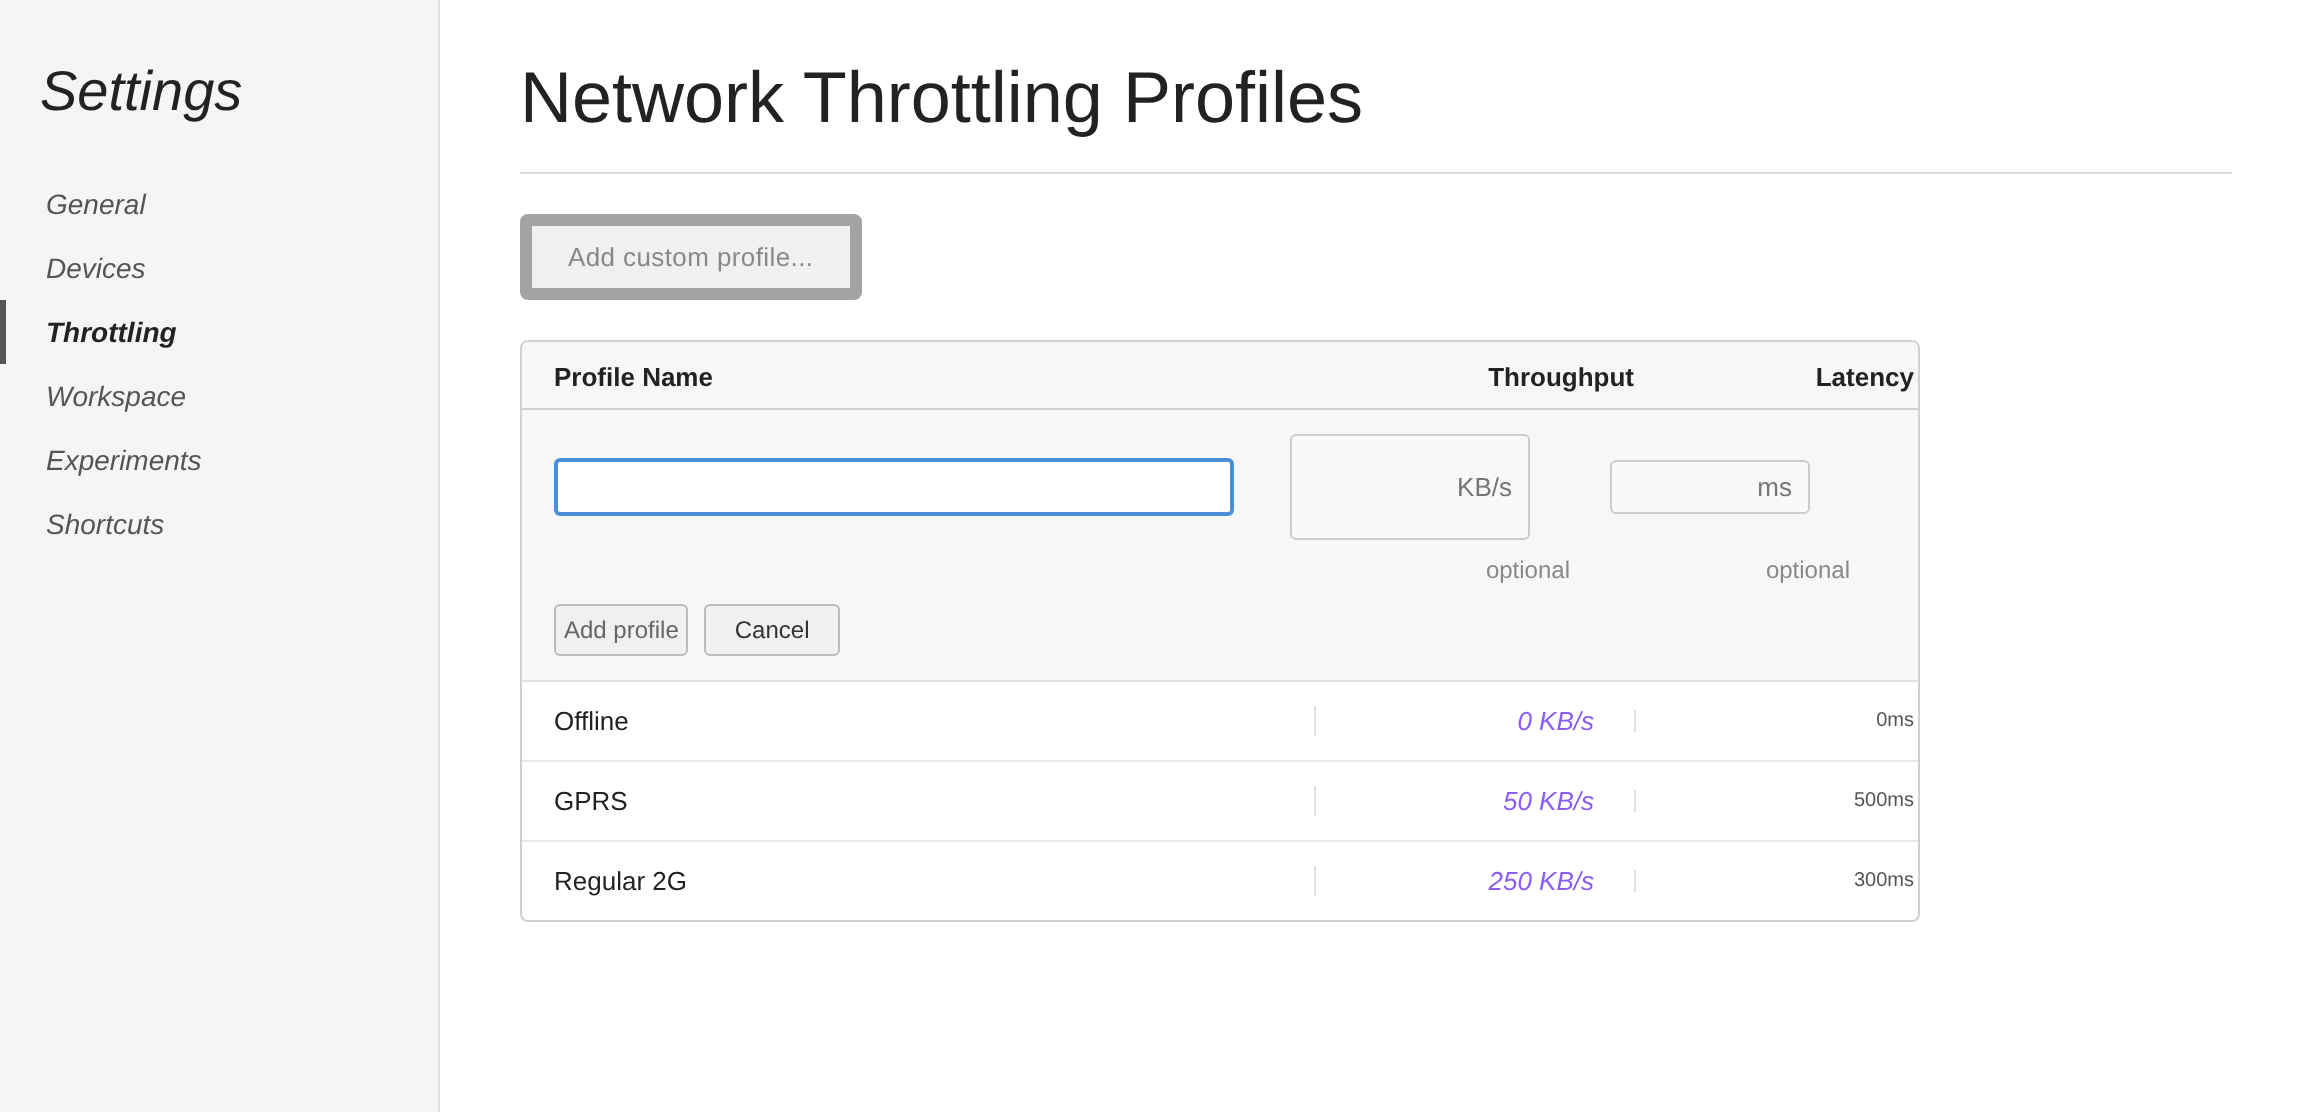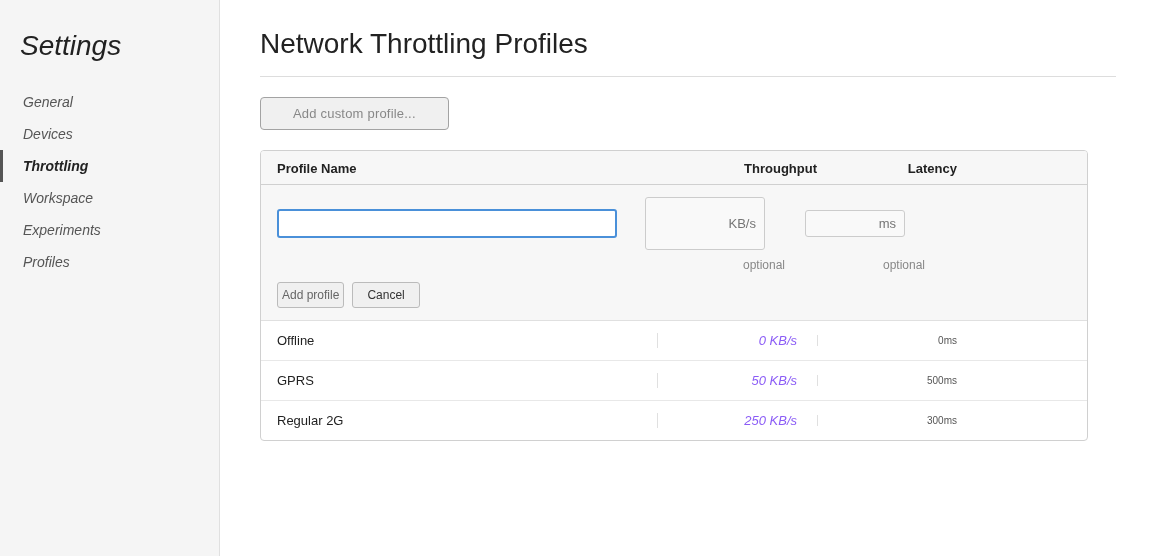--- a/index.html
+++ b/index.html
@@ -58,47 +58,47 @@
     }
 
     
     .main {
       flex: 1;
       padding: 28px 40px 20px 40px;
       overflow-y: auto;
     }
 
     .page-title {
-      font-size: 28px;
+      font-size: 36px;
       font-weight: 400;
       color: #222;
       margin-bottom: 16px;
     }
 
     .divider {
       border: none;
       border-top: 1px solid #ddd;
       margin-bottom: 20px;
     }
 
     .add-profile-btn {
       background: #f0f0f0;
-      border: 1px solid #a3a3a3;
+      border: 6px solid #a3a3a3;
       border-radius: 4px;
-      padding: 8px 32px;
+      padding: 8px 18px;
       font-size: 13px;
       color: #888;
       cursor: pointer;
       margin-bottom: 20px;
       letter-spacing: 0.2px;
     }
 
     
     .profiles-table {
-      width: 828px;
+      width: 700px;
       border: 1px solid #d0d0d0;
       border-radius: 4px;
       background: #fff;
       overflow: hidden;
     }
 
     .table-header {
       display: grid;
       grid-template-columns: 380px 160px 140px;
       padding: 10px 16px 8px 16px;
@@ -255,21 +255,21 @@
     <a class="sidebar-item active">
       <span>Throttling</span>
     </a>
     <a class="sidebar-item">
       <span>Workspace</span>
     </a>
     <a class="sidebar-item">
       <span>Experiments</span>
     </a>
     <a class="sidebar-item">
-      <span>Profiles</span>
+      <span>Shortcuts</span>
     </a>
   </nav>
 
   <main class="main">
     <h1 class="page-title">Network Throttling Profiles</h1>
     <hr class="divider">
 
     <button class="add-profile-btn">Add custom profile...</button>
 
     

